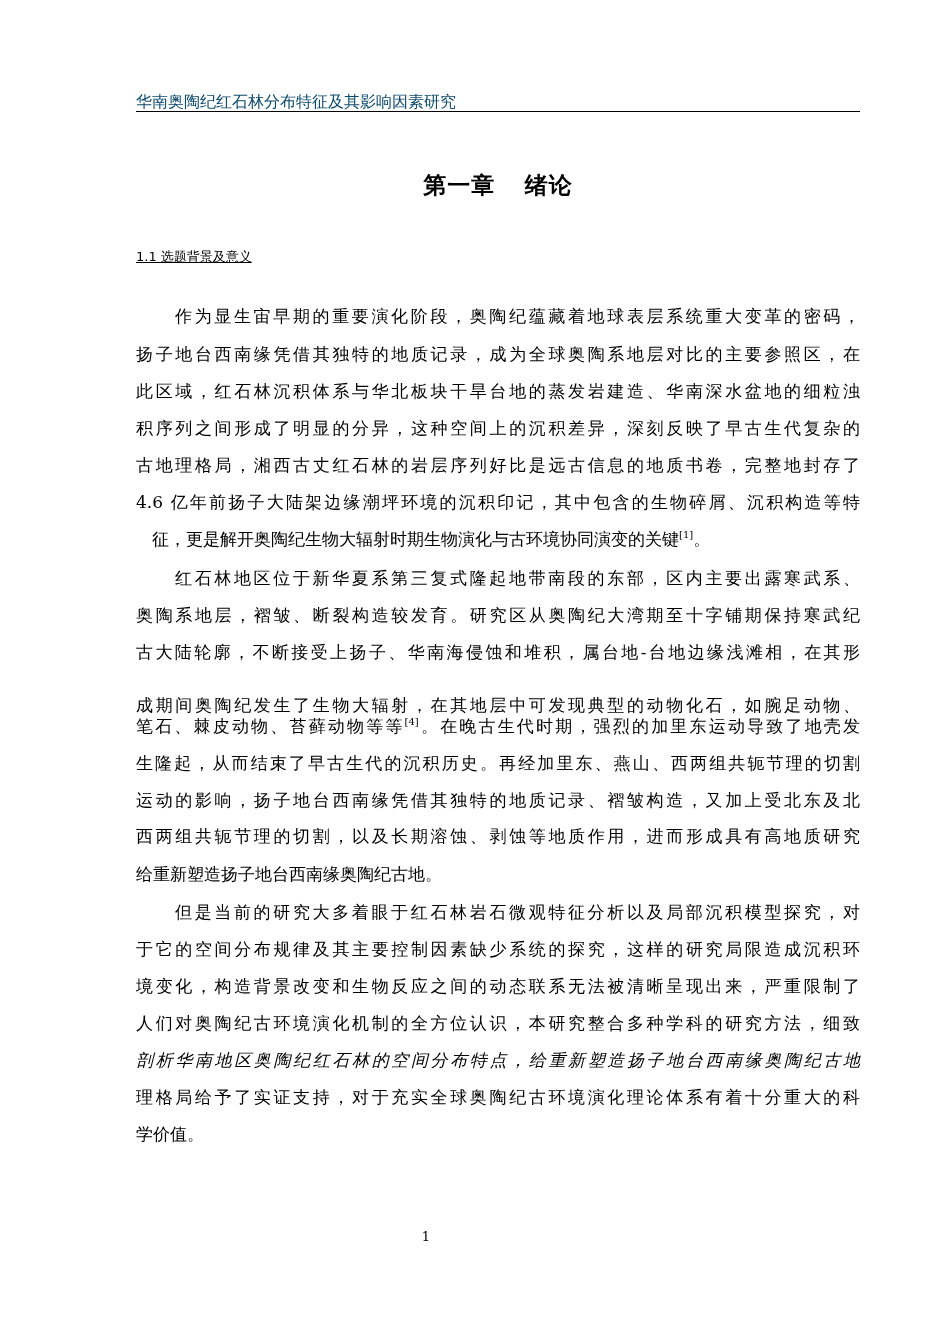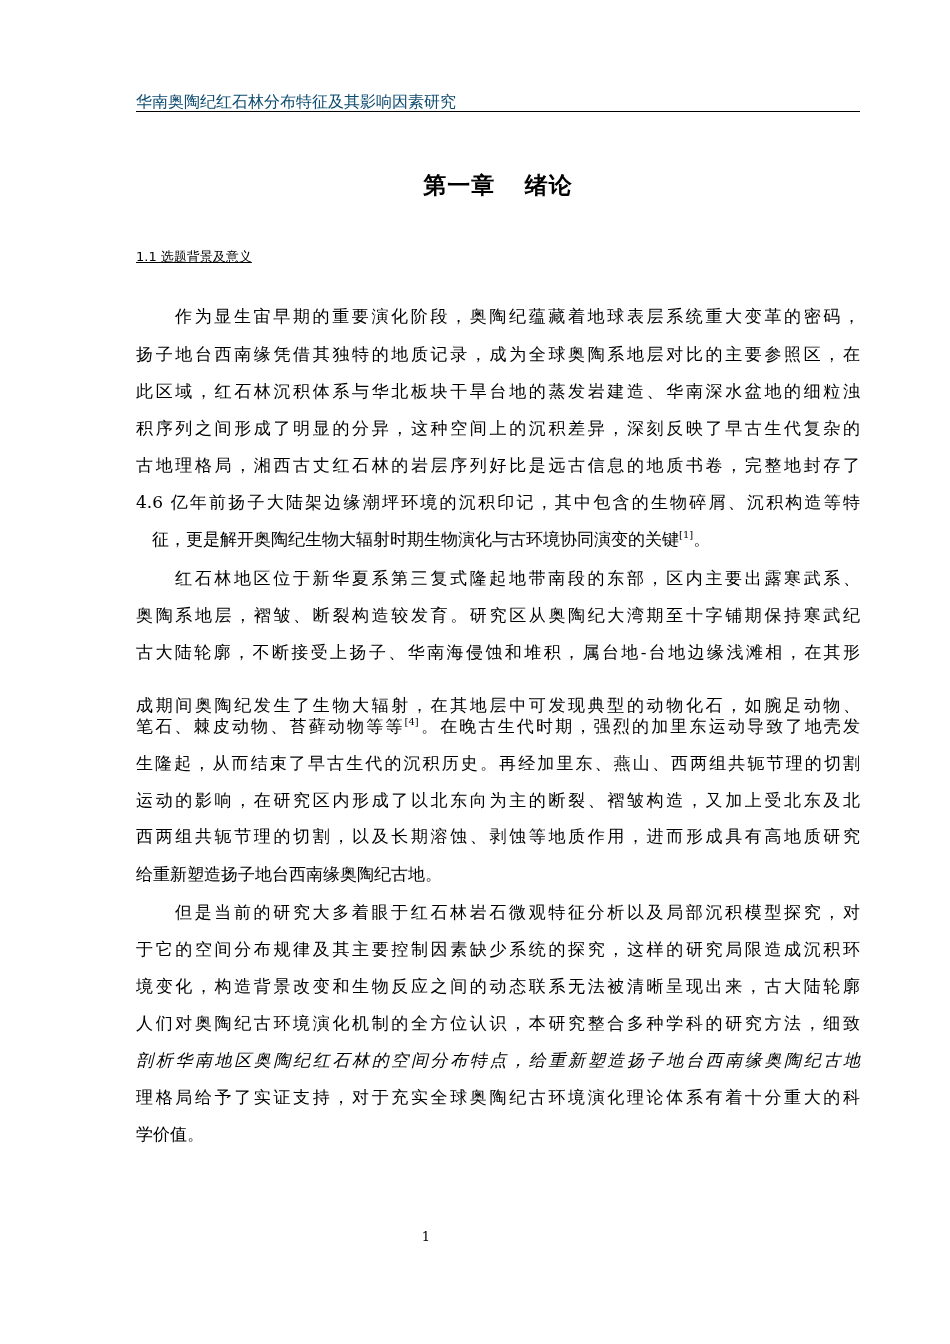--- a/index.html
+++ b/index.html
@@ -55,29 +55,29 @@
     <div class="line last" style="top:525px;margin-left:16px;"><span>征，更是解开奥陶纪生物大辐射时期生物演化与古环境协同演变的关键</span><sup>[1]</sup><span>。</span></div>
   </div>
 
   <div>
     <div class="line indent" style="top:564px;">红石林地区位于新华夏系第三复式隆起地带南段的东部，区内主要出露寒武系、</div>
     <div class="line" style="top:601px;">奥陶系地层，褶皱、断裂构造较发育。研究区从奥陶纪大湾期至十字铺期保持寒武纪</div>
     <div class="line" style="top:638px;">古大陆轮廓，不断接受上扬子、华南海侵蚀和堆积，属台地-台地边缘浅滩相，在其形</div>
     <div class="line" style="top:675px;margin-top:16px;">成期间奥陶纪发生了生物大辐射，在其地层中可发现典型的动物化石，如腕足动物、</div>
     <div class="line" style="top:712px;"><span>笔石、棘皮动物、苔藓动物等等</span><sup>[4]</sup><span>。在晚古生代时期，强烈的加里东运动导致了地壳发</span></div>
     <div class="line" style="top:749px;">生隆起，从而结束了早古生代的沉积历史。再经加里东、燕山、西两组共轭节理的切割</div>
-    <div class="line" style="top:786px;">运动的影响，在研究区内形成了以北东向为主的断裂、褶皱构造，又加上受北东及北</div>
+    <div class="line" style="top:786px;">运动的影响，扬子地台西南缘凭借其独特的地质记录、褶皱构造，又加上受北东及北</div>
     <div class="line" style="top:823px;font-family:Liberation Serif, serif;">西两组共轭节理的切割，以及长期溶蚀、剥蚀等地质作用，进而形成具有高地质研究</div>
     <div class="line last" style="top:860px;">给重新塑造扬子地台西南缘奥陶纪古地。</div>
   </div>
 
   <div>
     <div class="line indent" style="top:898px;">但是当前的研究大多着眼于红石林岩石微观特征分析以及局部沉积模型探究，对</div>
     <div class="line" style="top:935px;">于它的空间分布规律及其主要控制因素缺少系统的探究，这样的研究局限造成沉积环</div>
-    <div class="line" style="top:972px;">境变化，构造背景改变和生物反应之间的动态联系无法被清晰呈现出来，古大陆轮廓</div>
+    <div class="line" style="top:972px;">境变化，构造背景改变和生物反应之间的动态联系无法被清晰呈现出来，严重限制了</div>
     <div class="line" style="top:1009px;">人们对奥陶纪古环境演化机制的全方位认识，本研究整合多种学科的研究方法，细致</div>
     <div class="line" style="top:1046px;font-style:italic;">剖析华南地区奥陶纪红石林的空间分布特点，给重新塑造扬子地台西南缘奥陶纪古地</div>
     <div class="line" style="top:1083px;">理格局给予了实证支持，对于充实全球奥陶纪古环境演化理论体系有着十分重大的科</div>
     <div class="line last" style="top:1120px;">学价值。</div>
   </div>
 
   <div class="page-number">1</div>
 </div>
 
 </body></html>

